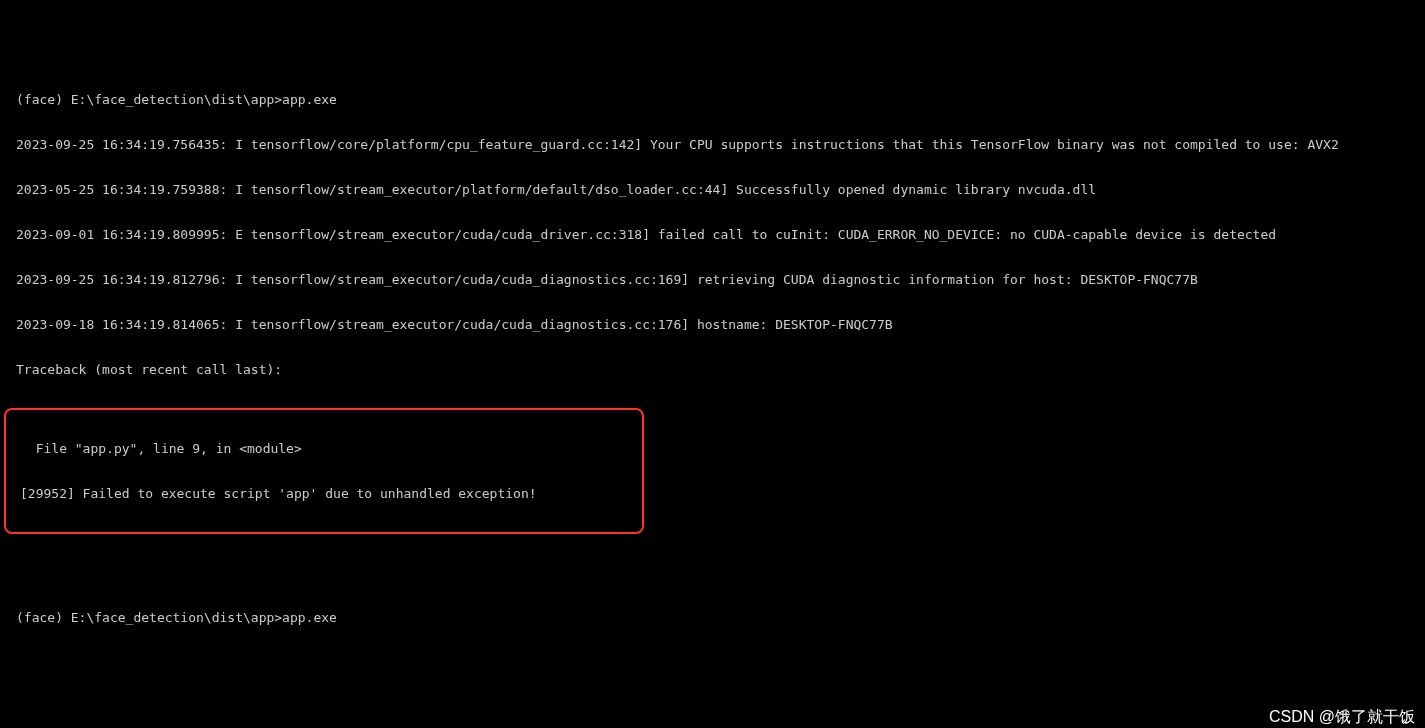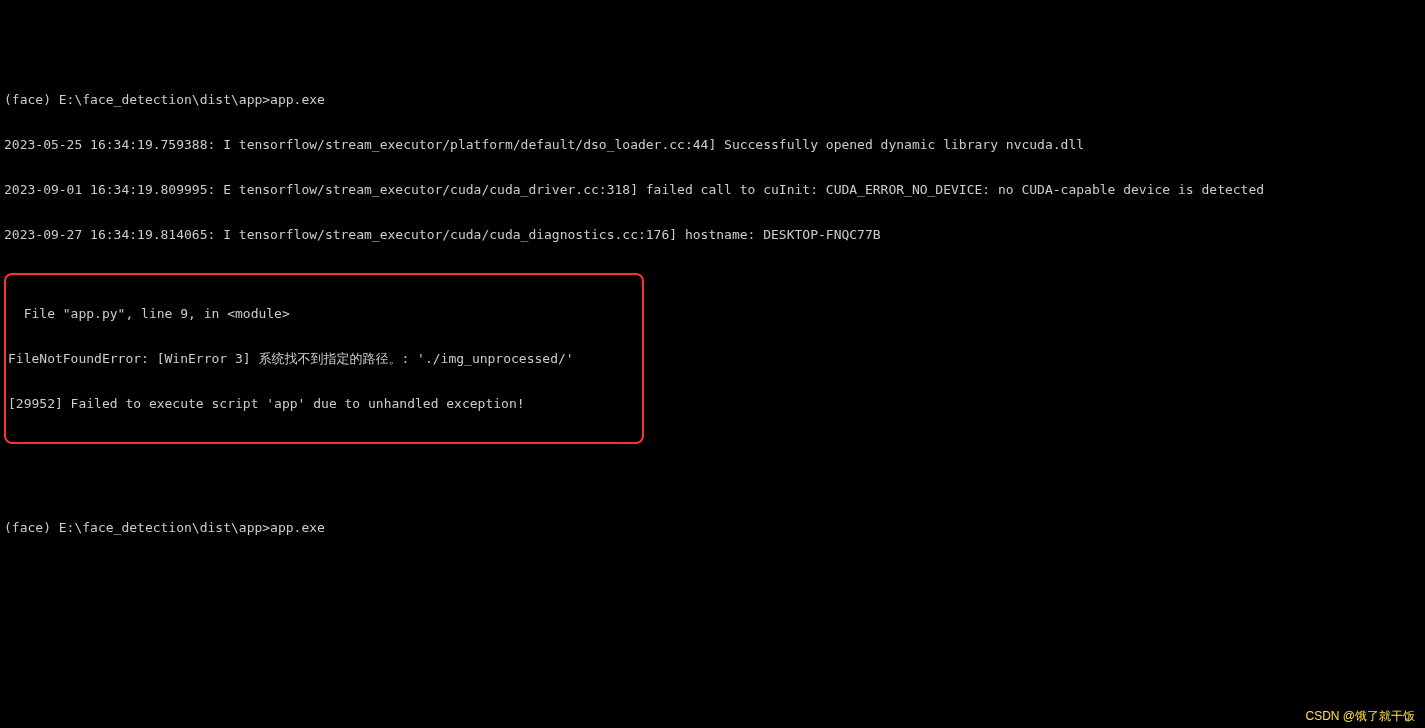--- a/index.html
+++ b/index.html
@@ -7,52 +7,54 @@
       background: #000;
       color: #ccc;
       font-family: "NSimSun", "SimSun", "Consolas", monospace;
       font-size: 13px;
       line-height: 15px;
       padding: 2px 4px;
       width: 1425px;
       white-space: pre;
       overflow: hidden;
     }
-    .line { display: block; }
+    .line { display: block; margin-left: 12px; }
     .hl-box {
       border: 2px solid #ff3030;
       border-radius: 8px;
       padding: 1px 2px;
       margin: 1px 0;
       display: block;
       width: fit-content;
       min-width: 640px;
     }
     .watermark {
       position: fixed;
       bottom: 4px;
       right: 10px;
-      color: #fde047;
-      font-size: 12px;
+      color: #ffffff;
+      font-size: 16px;
       font-family: sans-serif;
     }
   </style>
 </head>
 <body>
 
 
 
 <div>
   <span class="line">(face) E:\face_detection\dist\app&gt;app.exe</span>
+  <span class="line">2023-09-25 16:34:19.756435: I tensorflow/core/platform/cpu_feature_guard.cc:142] Your CPU supports instructions that this TensorFlow binary was not compiled to use: AVX2</span>
   <span class="line">2023-05-25 16:34:19.759388: I tensorflow/stream_executor/platform/default/dso_loader.cc:44] Successfully opened dynamic library nvcuda.dll</span>
   <span class="line">2023-09-01 16:34:19.809995: E tensorflow/stream_executor/cuda/cuda_driver.cc:318] failed call to cuInit: CUDA_ERROR_NO_DEVICE: no CUDA-capable device is detected</span>
-  <span class="line">2023-09-27 16:34:19.814065: I tensorflow/stream_executor/cuda/cuda_diagnostics.cc:176] hostname: DESKTOP-FNQC77B</span>
+  <span class="line">2023-09-25 16:34:19.812796: I tensorflow/stream_executor/cuda/cuda_diagnostics.cc:169] retrieving CUDA diagnostic information for host: DESKTOP-FNQC77B</span>
+  <span class="line">2023-09-18 16:34:19.814065: I tensorflow/stream_executor/cuda/cuda_diagnostics.cc:176] hostname: DESKTOP-FNQC77B</span>
+  <span class="line">Traceback (most recent call last):</span>
   <span class="hl-box">
     <span class="line">  File "app.py", line 9, in &lt;module&gt;</span>
-    <span class="line">FileNotFoundError: [WinError 3] 系统找不到指定的路径。: './img_unprocessed/'</span>
     <span class="line">[29952] Failed to execute script 'app' due to unhandled exception!</span>
   </span>
   <span class="line"> </span>
   <span class="line">(face) E:\face_detection\dist\app&gt;app.exe</span>
   
   
   
   
   
   

